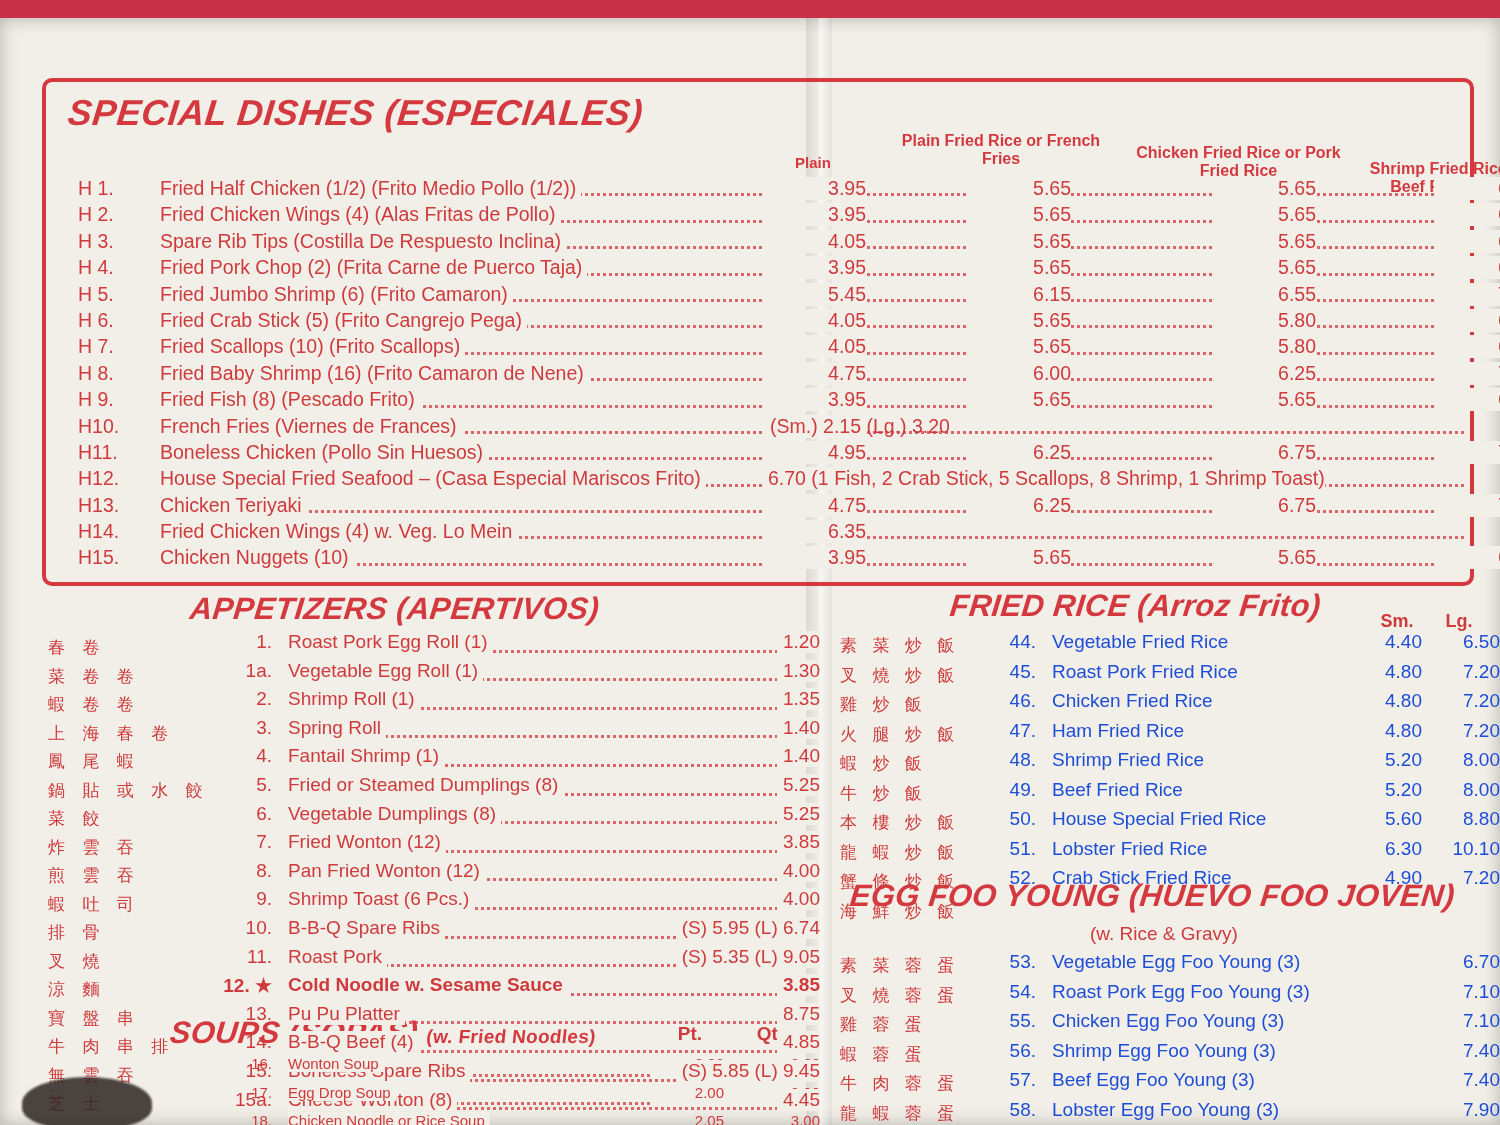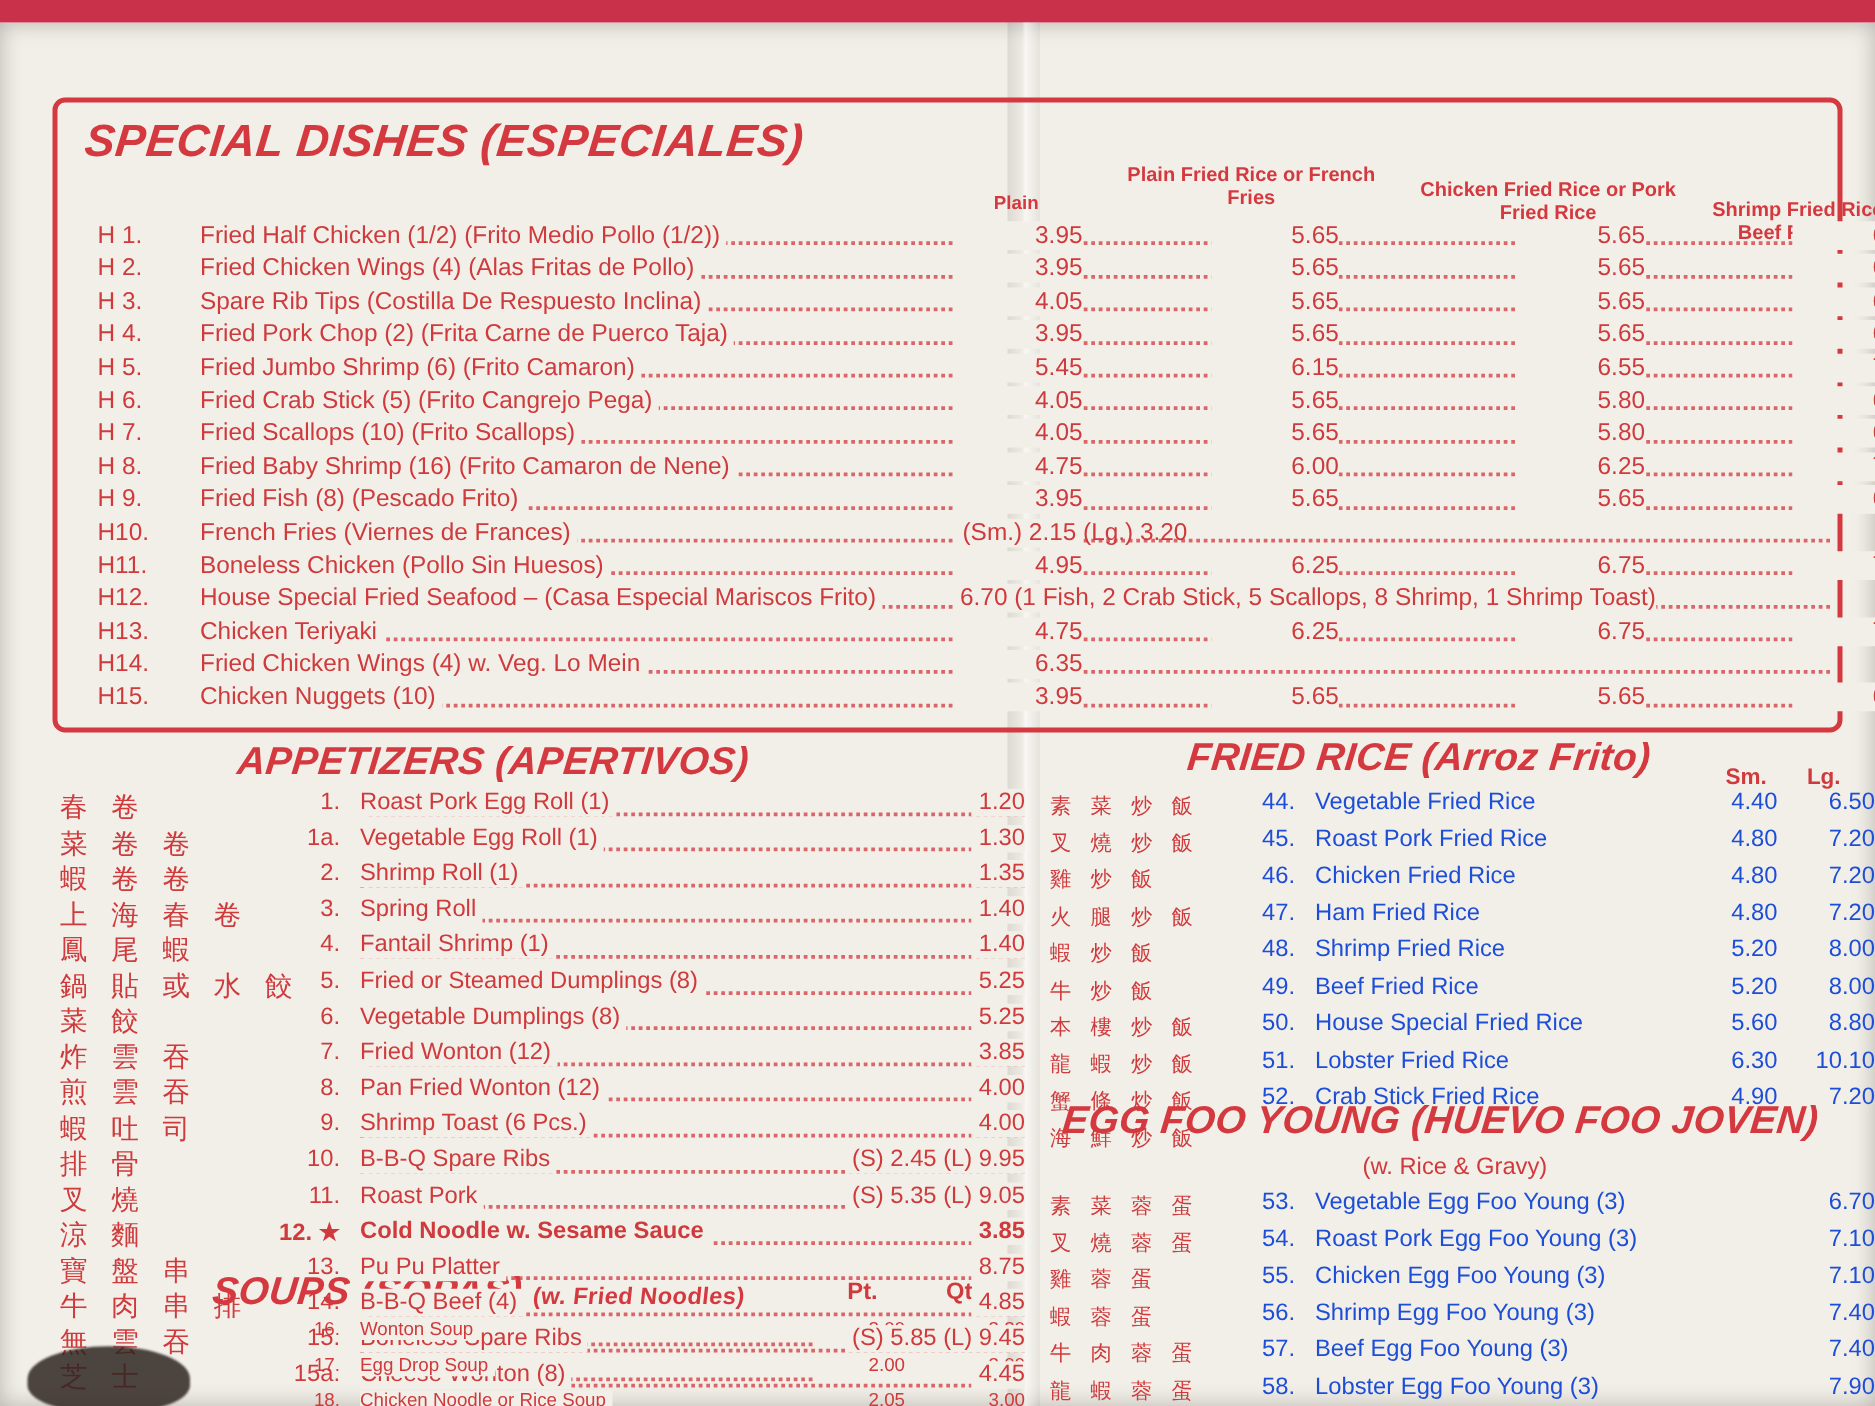--- a/index.html
+++ b/index.html
@@ -59,21 +59,21 @@
   .sec-title{
     font-size:31px;font-weight:bold;color:#d4393f;font-style:italic;
     transform:skewX(-6deg);letter-spacing:.3px;
   }
 
   
   .left{position:absolute;left:30px;top:0;width:780px;}
   .app-title{position:absolute;left:160px;top:8px;}
   .cjk{
     position:absolute;left:18px;top:50px;width:200px;
-    font-size:22px;color:#cf3a3c;line-height:28.5px;letter-spacing:6px;
+    font-size:17px;color:#cf3a3c;line-height:28.5px;letter-spacing:6px;
     font-family:"DejaVu Sans", sans-serif;white-space:nowrap;
   }
   .itemlist{position:absolute;left:190px;top:48px;width:600px;}
   .it{position:relative;height:28.6px;font-size:19px;color:#cf3a3c;white-space:nowrap;}
   .it .num{position:absolute;left:0;width:52px;text-align:right;}
   .it .nme{position:absolute;left:68px;background:#f2efe8;padding-right:5px;z-index:2;}
   .it .dts{position:absolute;left:68px;right:0;border-bottom:3px dotted #d4393f;bottom:7px;opacity:.75;}
   .it .pr{position:absolute;right:0;text-align:right;background:#f2efe8;padding-left:6px;z-index:3;}
   .it.hl .num,.it.hl .nme,.it.hl .pr{font-weight:bold;}
   .soups-title{position:absolute;left:140px;top:432px;}
@@ -340,21 +340,21 @@
           <div class="it">
             <span class="num">9.</span>
             <span class="dts"></span>
             <span class="nme">Shrimp Toast (6 Pcs.)</span>
             <span class="pr">4.00</span>
           </div>
           <div class="it">
             <span class="num">10.</span>
             <span class="dts"></span>
             <span class="nme">B-B-Q Spare Ribs</span>
-            <span class="pr">(S) 2.45 (L) 9.95</span>
+            <span class="pr">(S) 5.95 (L) 6.74</span>
           </div>
           <div class="it">
             <span class="num">11.</span>
             <span class="dts"></span>
             <span class="nme">Roast Pork</span>
             <span class="pr">(S) 5.35 (L) 9.05</span>
           </div>
           <div class="it hl">
             <span class="num">12. ★</span>
             <span class="dts"></span>

